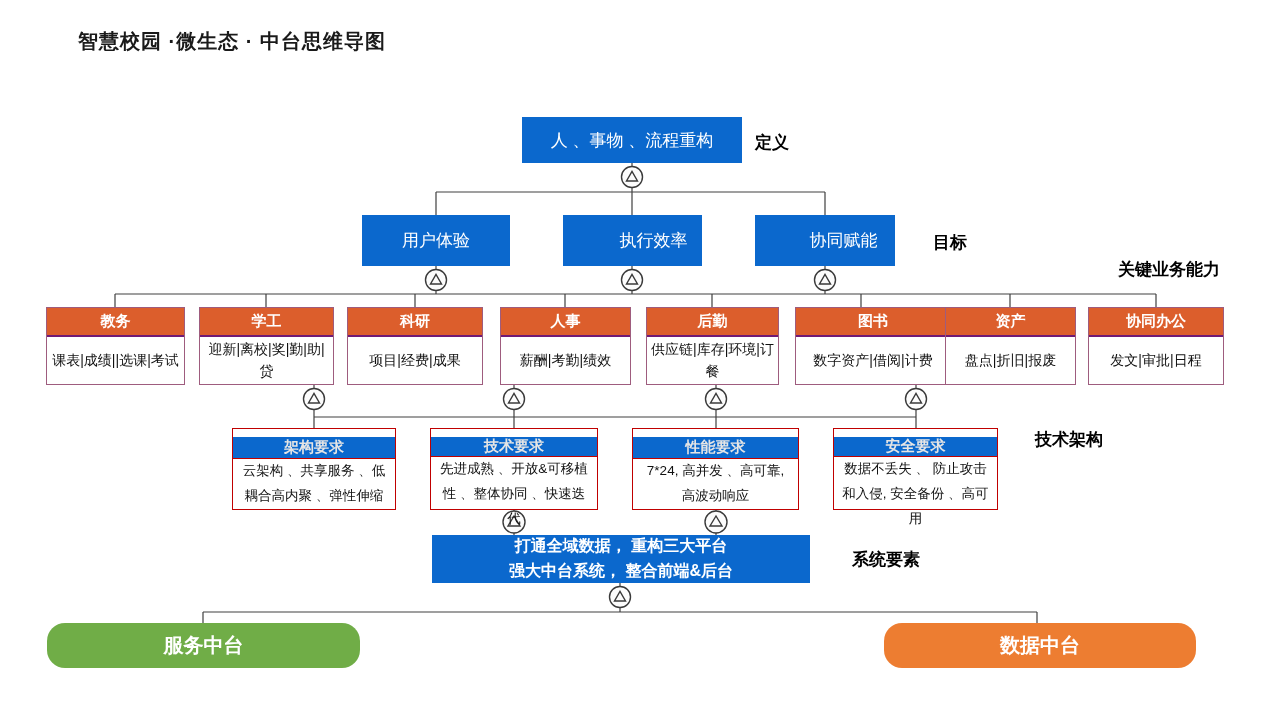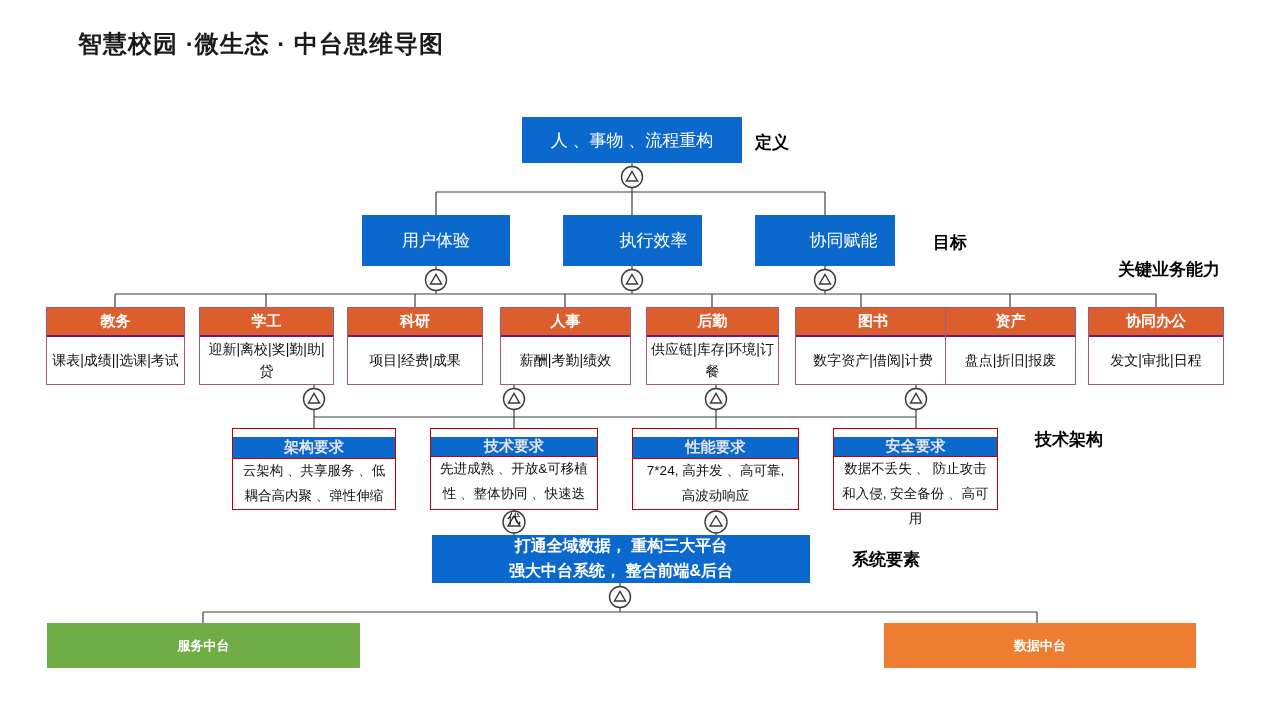--- a/index.html
+++ b/index.html
@@ -1,35 +1,35 @@
 <!DOCTYPE html>
 <html><head>
 <meta charset="utf-8">
 <style>
   html,body{margin:0;padding:0;background:#fff;}
   .stage{position:relative;width:1280px;height:720px;background:#ffffff;overflow:hidden;
          font-family:"Liberation Sans","DejaVu Sans",sans-serif;color:#000;}
   .abs{position:absolute;box-sizing:border-box;}
-  .title{font-size:24px;font-weight:700;color:#1a1a1a;letter-spacing:1px;white-space:nowrap;}
+  .title{font-size:20px;font-weight:700;color:#1a1a1a;letter-spacing:1px;white-space:nowrap;}
   .bluebox{background:#0b68cd;color:#fff;display:flex;align-items:center;justify-content:center;
            font-size:17px;text-align:center;}
   .sidelabel{font-size:17px;font-weight:700;color:#000;white-space:nowrap;}
   .cap{border:1px solid #9e5c7e;background:#fff;display:flex;flex-direction:column;}
   .cap .hd{background:#dc5e2c;color:#fff;font-weight:700;font-size:15px;height:27px;
            display:flex;align-items:center;justify-content:center;border-bottom:2px solid #701a75;}
   .cap .bd{flex:1;display:flex;align-items:center;justify-content:center;font-size:14px;
            line-height:1.55;text-align:center;padding:1px 2px;color:#111;}
   .tech{border:1px solid #c00000;background:#fff;display:flex;flex-direction:column;}
   .tech .hd{background:#0b68cd;color:#e5e5e5;font-weight:700;font-size:15px;height:30px;
             display:flex;align-items:center;justify-content:center;border-bottom:1px solid #c00000;margin-top:8px;}
   .tech .bd{flex:1;display:flex;align-items:center;justify-content:center;font-size:13.5px;
             line-height:1.85;text-align:center;padding:0 6px;color:#111;}
   .sysbox{background:#0b68cd;color:#fff;font-weight:700;font-size:16px;line-height:1.55;
           display:flex;flex-direction:column;align-items:center;justify-content:center;text-align:center;}
-  .platform{color:#fff;font-weight:700;font-size:13px;display:flex;align-items:center;justify-content:center;}
+  .platform{color:#fff;font-weight:700;font-size:20px;display:flex;align-items:center;justify-content:center;border-radius:18px;}
   .green{background:#70ad47;}
   .dorange{background:#ed7d31;}
   svg.wires{position:absolute;left:0;top:0;pointer-events:none;}
 </style>
 </head>
 <body>
 
 <div class="stage">
 
   <svg class="wires" width="1280" height="720" viewBox="0 0 1280 720">

